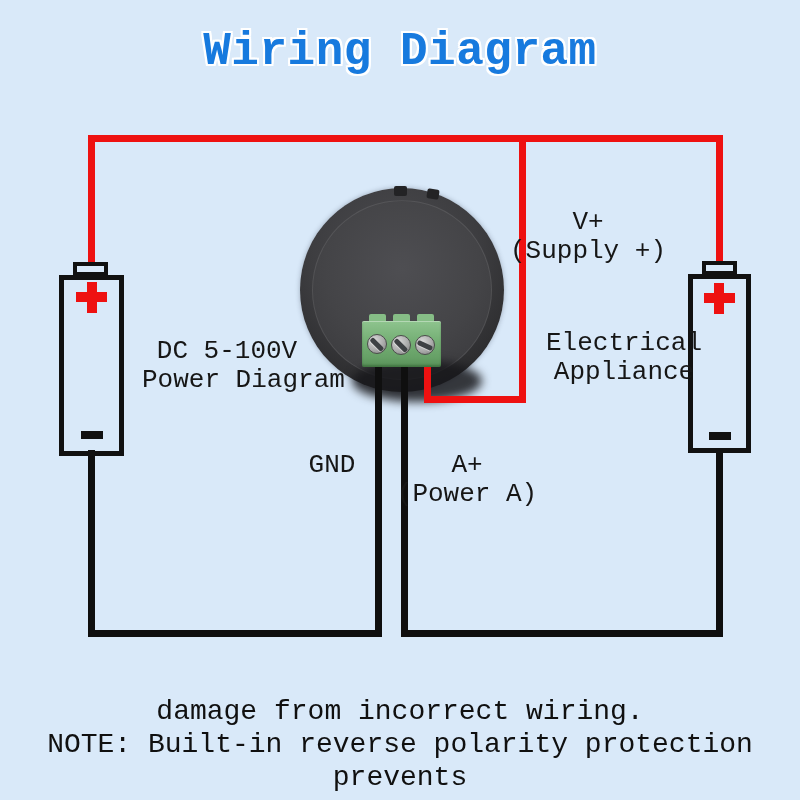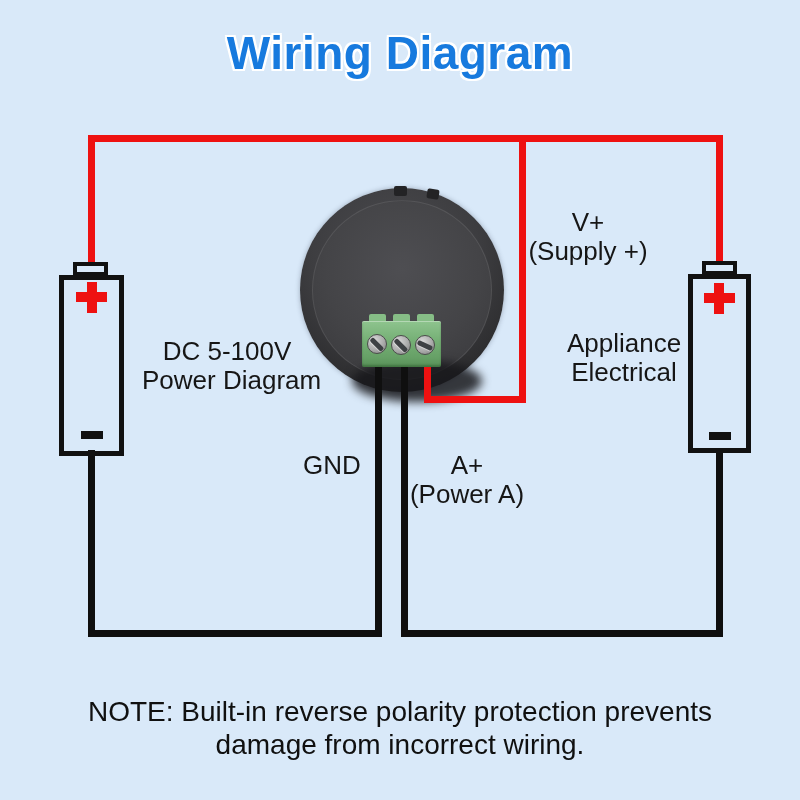--- a/index.html
+++ b/index.html
@@ -1,19 +1,19 @@
 <!DOCTYPE html>
 <html><head>
 <meta charset="utf-8">
 <style>
   html,body{margin:0;padding:0;}
   .stage{
     position:relative;width:800px;height:800px;overflow:hidden;
     background:#d9e9f9;
-    font-family:Liberation Sans, sans-serif;
+    font-family:Liberation Mono, monospace;
   }
   .abs{position:absolute;box-sizing:border-box;}
 
   
   .title{
     left:0;top:26px;width:800px;text-align:center;
     font-size:46px;font-weight:bold;color:#177ade;letter-spacing:0.5px;
     text-shadow:2px 0 0 #fff,-2px 0 0 #fff,0 2px 0 #fff,0 -2px 0 #fff,
                 2px 2px 0 #fff,-2px -2px 0 #fff,2px -2px 0 #fff,-2px 2px 0 #fff;
   }
@@ -126,29 +126,29 @@
 
   <div class="abs lbl" style="left:142px;top:337px;width:170px;">
     <div>DC 5-100V</div>
     <div>Power Diagram</div>
   </div>
   <div class="abs lbl" style="left:508px;top:208px;width:160px;">
     <div>V+</div>
     <div>(Supply +)</div>
   </div>
   <div class="abs lbl" style="left:539px;top:329px;width:170px;">
+    <div>Electrical</div>
     <div>Appliance</div>
-    <div>Electrical</div>
   </div>
   <div class="abs lbl" style="left:252px;top:451px;width:160px;">
     <div>GND</div>
   </div>
   <div class="abs lbl" style="left:387px;top:451px;width:160px;">
     <div>A+</div>
     <div>(Power A)</div>
   </div>
 
   <div class="abs note">
+    <div>damage from incorrect wiring.</div>
     <div>NOTE: Built-in reverse polarity protection prevents</div>
-    <div>damage from incorrect wiring.</div>
   </div>
 
 </div>
 
 </body></html>

